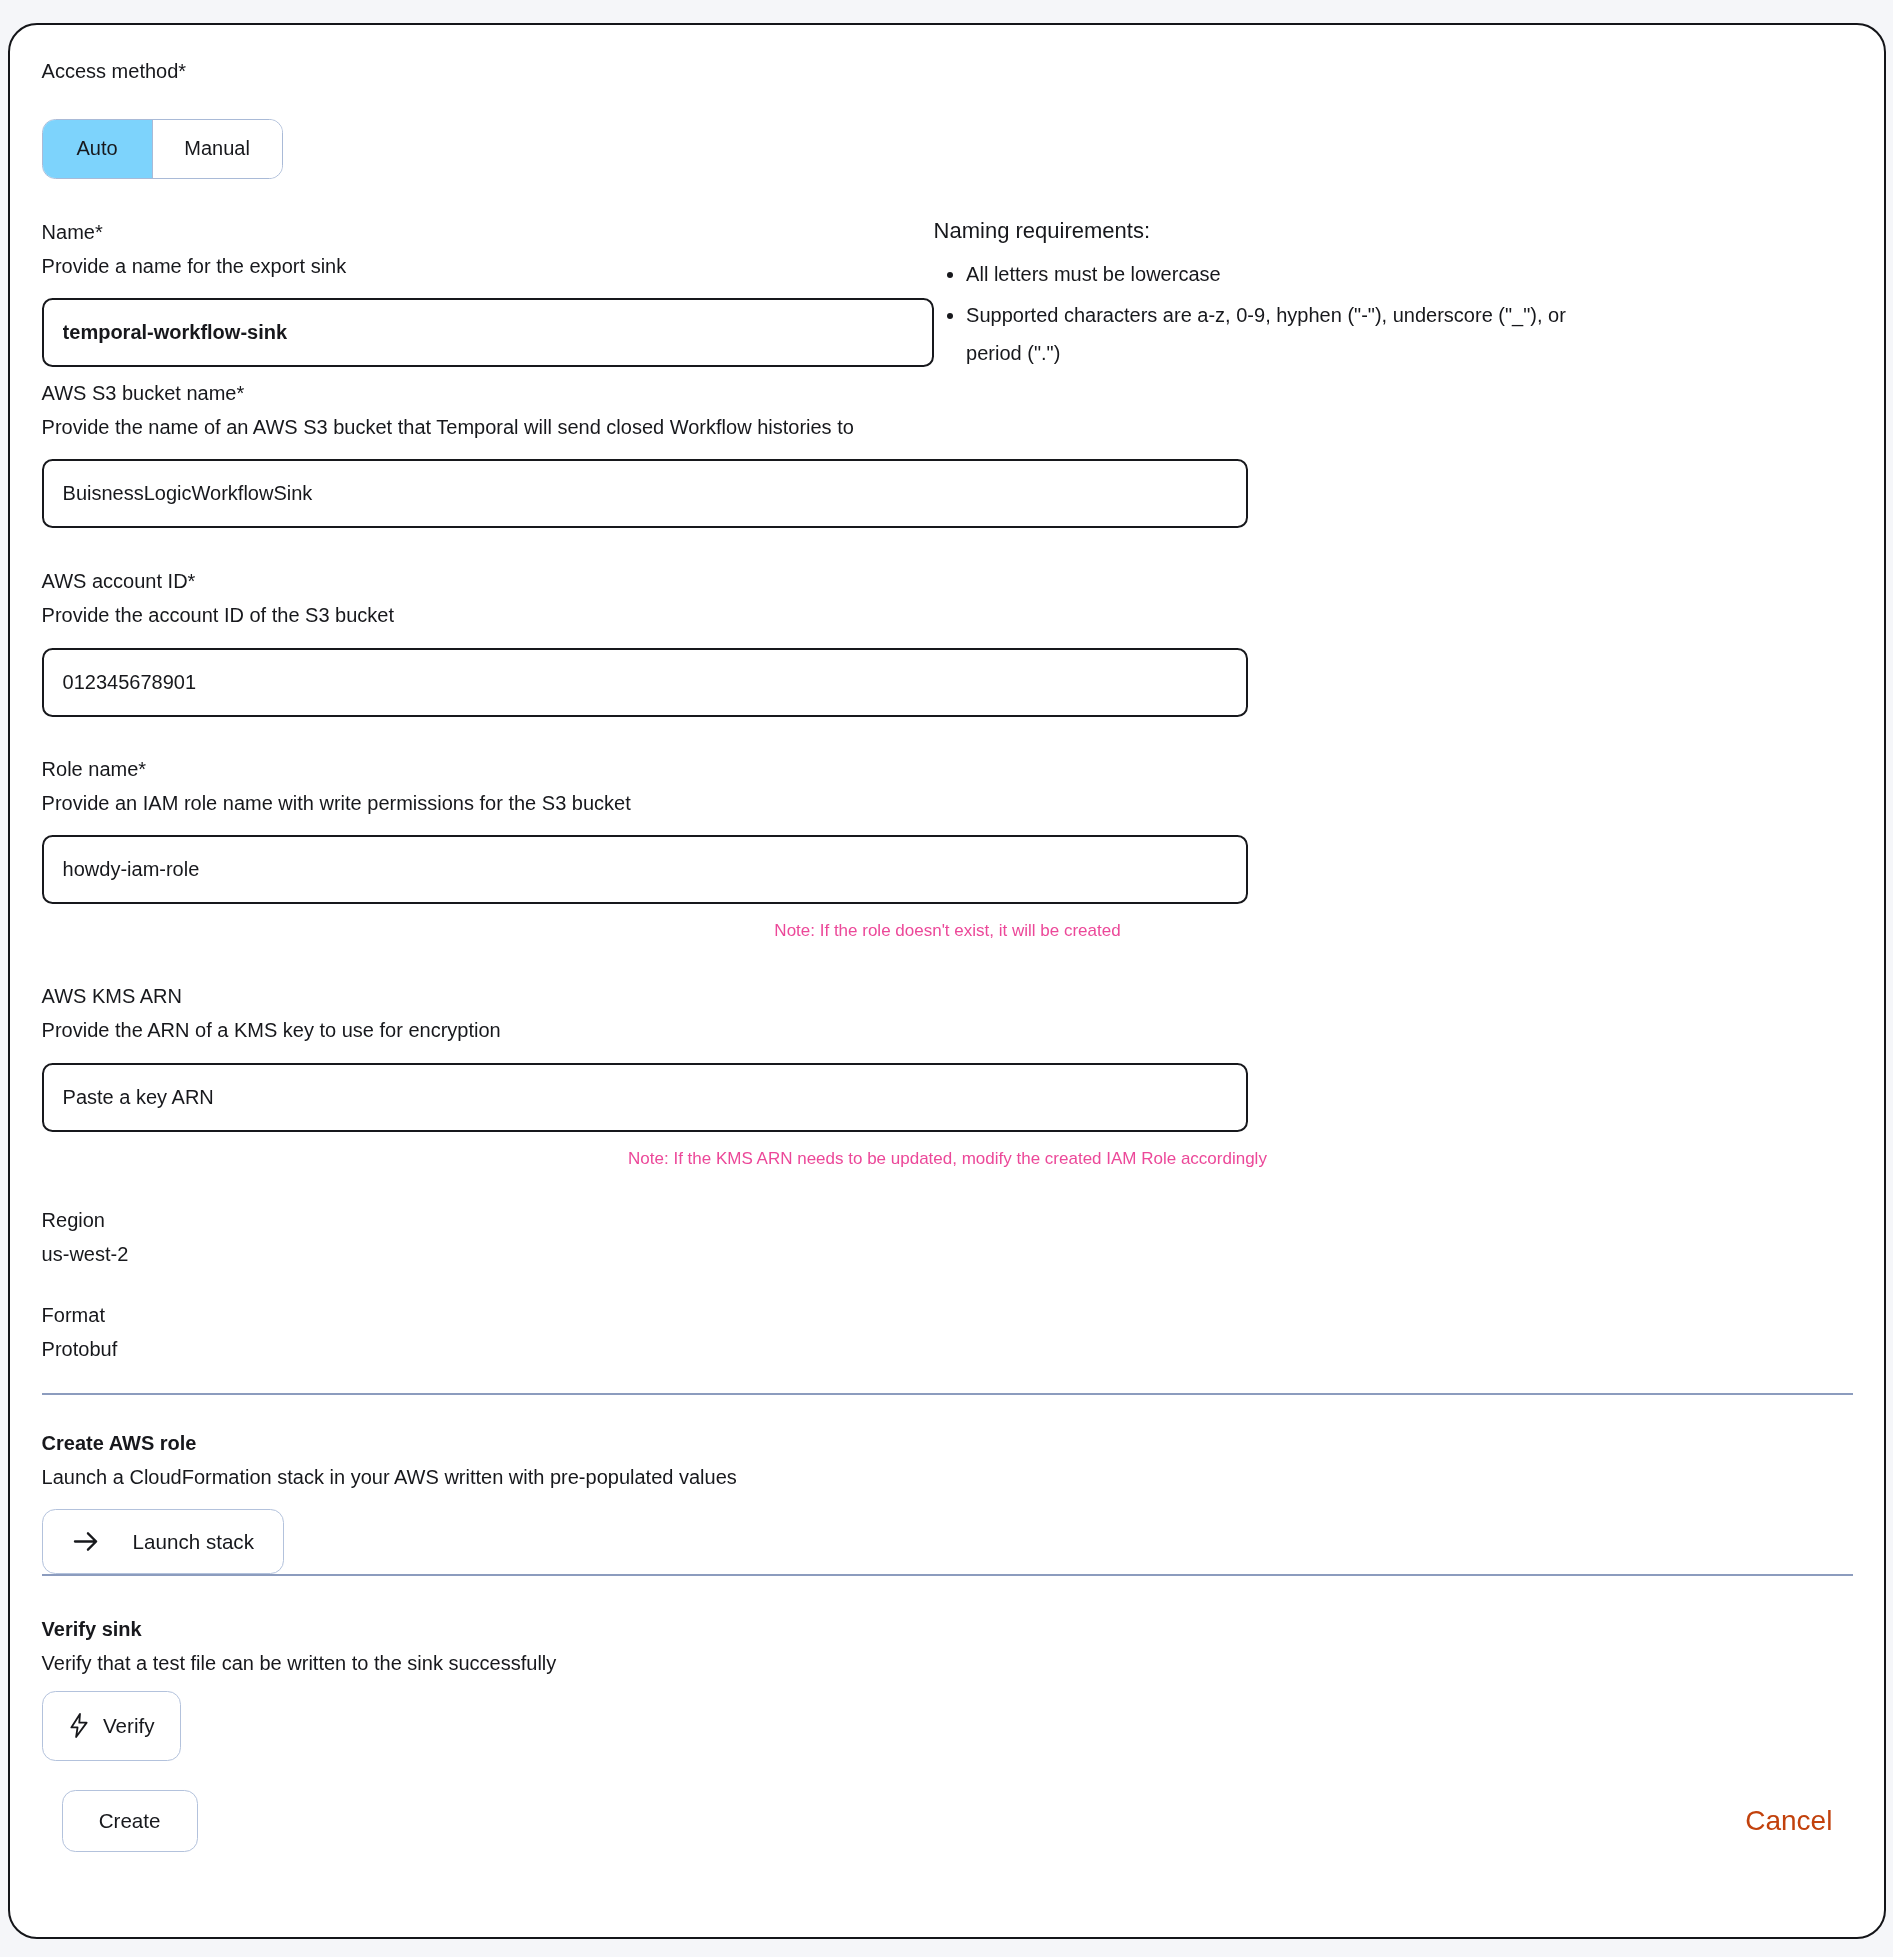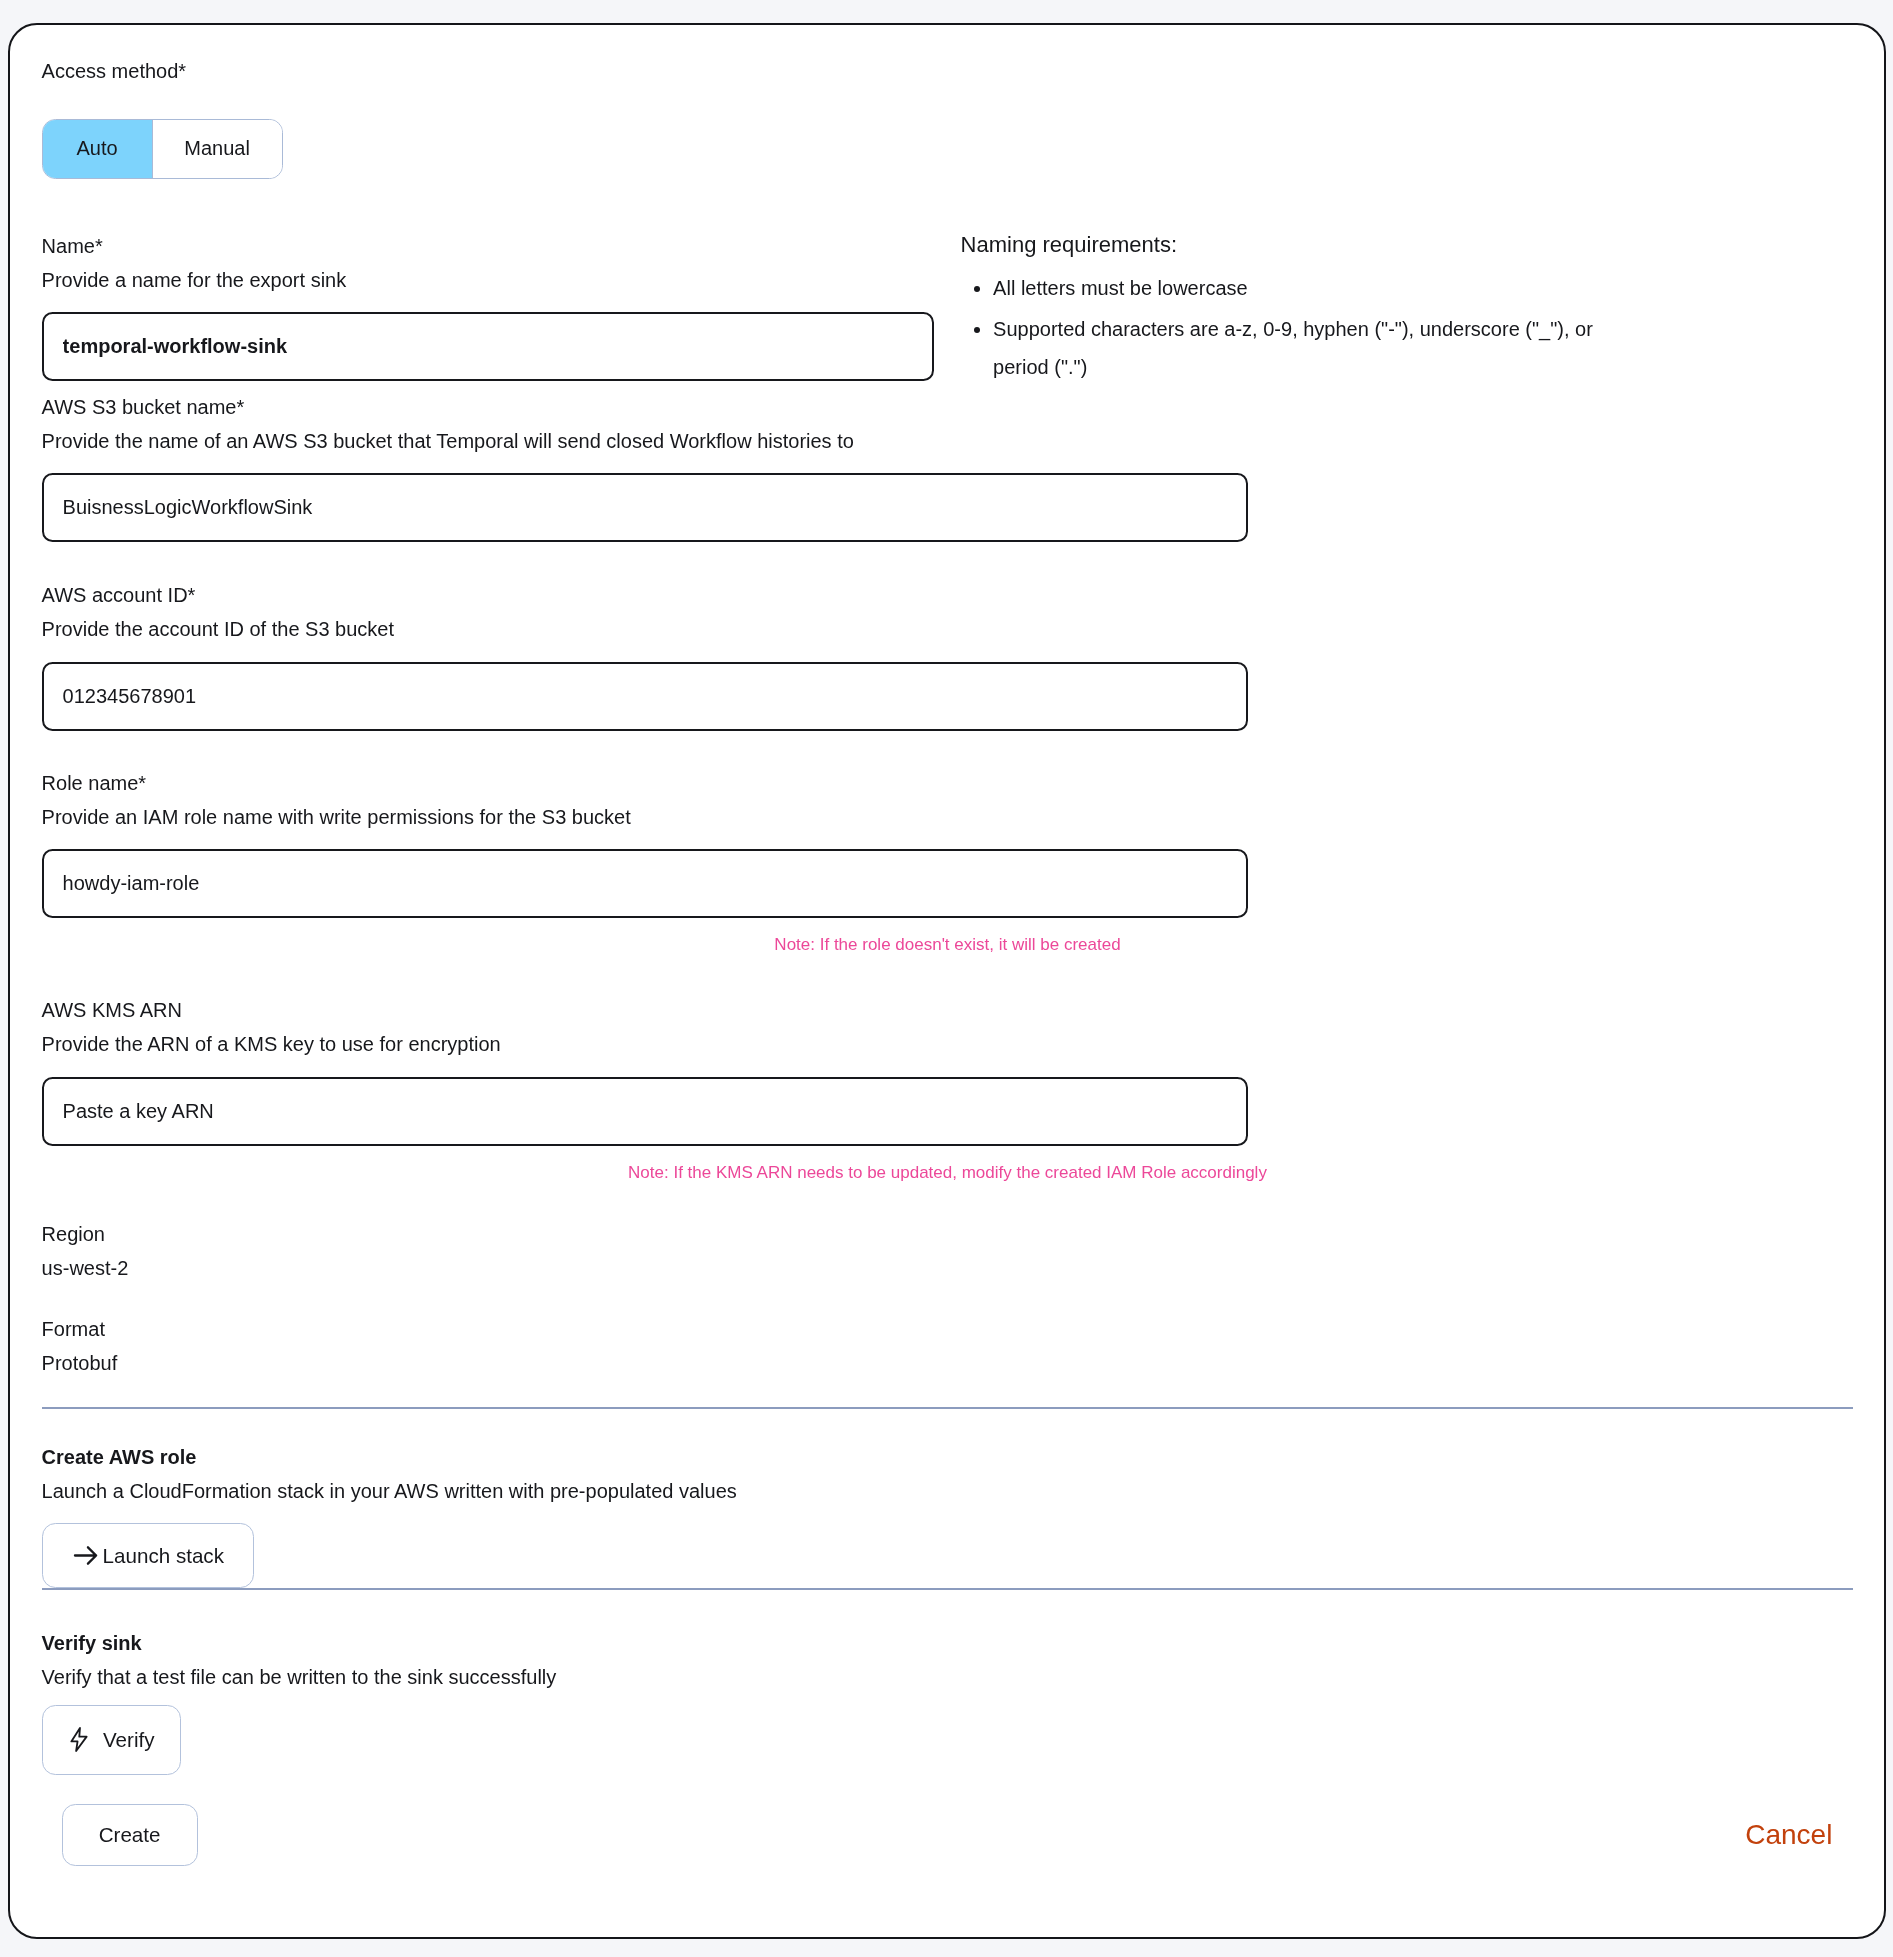--- a/index.html
+++ b/index.html
@@ -38,24 +38,23 @@
     color: #17181c;
     background: #ffffff;
     border: none;
     width: 130px;
     cursor: pointer;
   }
   .seg.selected { background: #7dd3fc; width: 109px; }
   .seg + .seg { border-left: 1.9px solid #a9bad7; }
 
   .row-grid {
-    margin-top: 50px;
+    margin-top: 36px;
     display: grid;
     grid-template-columns: 892px 1fr;
-    column-gap: 27px;
   }
 
   .field-group { margin-top: 0; }
   .text-input {
     display: block;
     margin-top: 15.3px;
     height: 69px;
     border: 2.4px solid #17181c;
     border-radius: 10.5px;
     font-family: "Liberation Sans", sans-serif;
@@ -94,21 +93,21 @@
   .section-title { font-size: 20px; line-height: 34px; font-weight: 700; }
   .mt-create { margin-top: 31px; }
   .mt-verify { margin-top: 36px; }
 
   .action-btn {
     font: inherit;
     font-size: 20.6px;
     color: #17181c;
     display: inline-flex;
     align-items: center;
-    gap: 2px;
+    gap: 32px;
     background: #ffffff;
     border: 1.9px solid #b3c2dc;
     border-radius: 13.4px;
     cursor: pointer;
     padding: 8px 29px;
   }
   .btn-launch { margin-top: 15.3px; height: 65px; }
   .btn-verify { margin-top: 10.5px; height: 70px; padding: 0 25px; gap: 13.4px; }
   .icon svg { display: block; }
 

